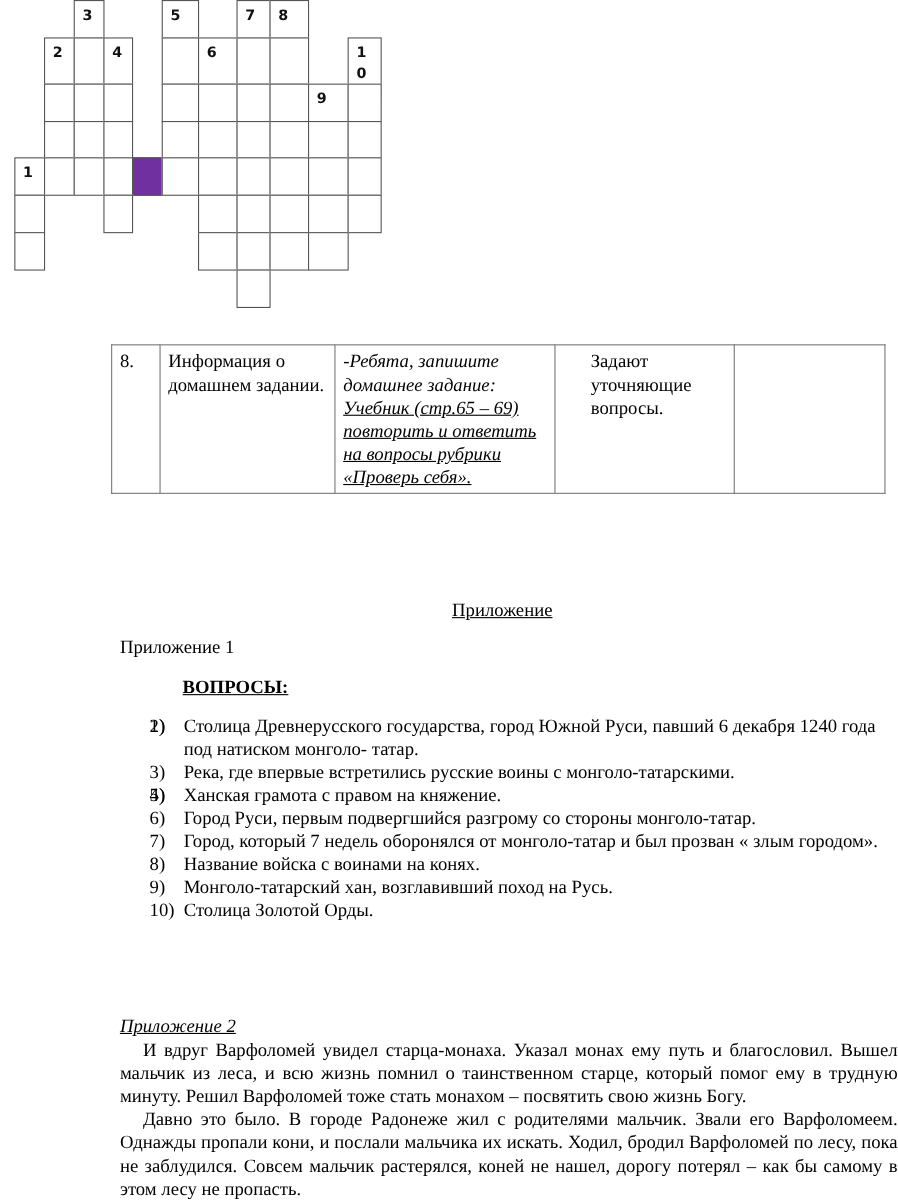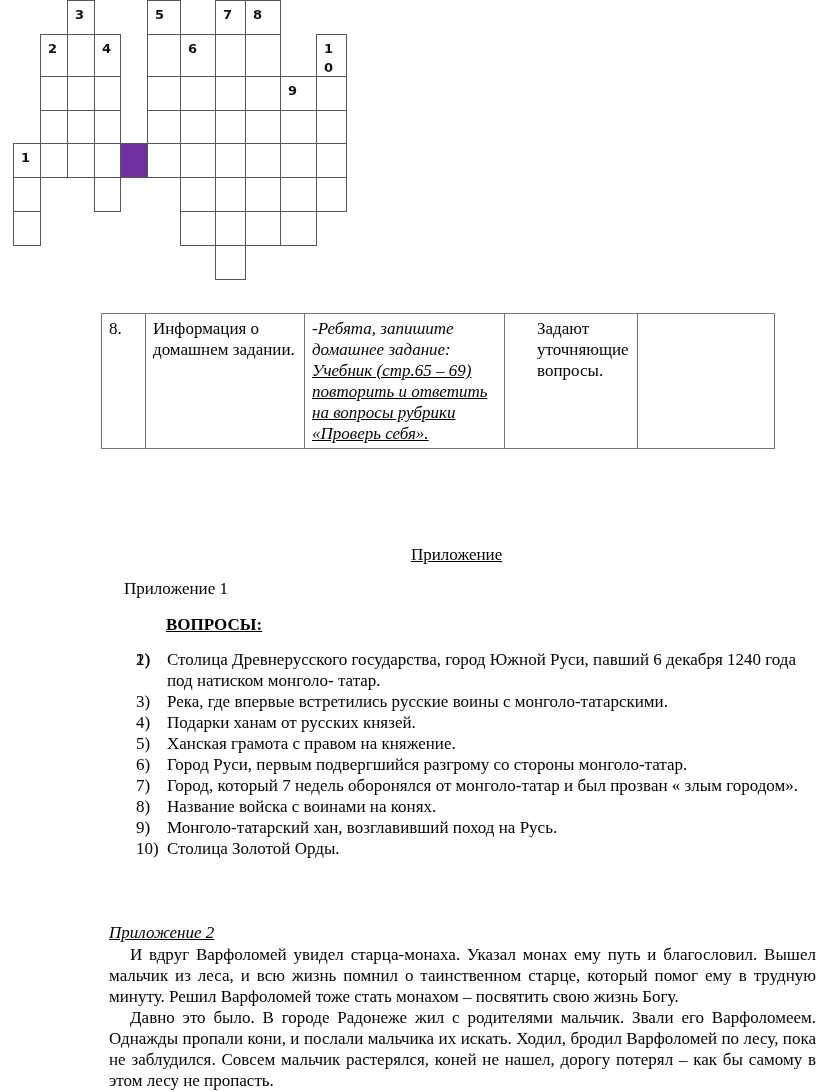--- a/index.html
+++ b/index.html
@@ -27,29 +27,29 @@
     border-collapse: collapse;
     font-size: 17px; line-height: 21px;
   }
   #lesson-table td {
     border: 1px solid #777; vertical-align: top;
     padding: 4px 6px 4px 7px; height: 116px; box-sizing: border-box;
   }
   #lesson-table td.c1 { width: 44px; }
   #lesson-table td.c2 { width: 159px; }
   #lesson-table td.c3 { width: 200px; font-style: italic; }
-  #lesson-table td.c4 { width: 133px; padding-left: 32px; }
+  #lesson-table td.c4 { width: 163px; padding-left: 32px; }
   #lesson-table td.c5 { width: 137px; }
   .u { text-decoration: underline; }
 
   #appendix-title {
     position: absolute; left: 411px; top: 545px;
     font-size: 17px; font-weight: normal; text-decoration: underline;
   }
-  #appendix-1 { position: absolute; left: 124px; top: 579px; font-size: 17px; }
+  #appendix-1 { position: absolute; left: 109px; top: 579px; font-size: 17px; }
   #questions-title {
     position: absolute; left: 166px; top: 615px;
     font-size: 17px; font-weight: bold; text-decoration: underline;
   }
   #questions-list {
     position: absolute; left: 136px; top: 649px; width: 670px;
     margin: 0; padding: 0; list-style: none;
     font-size: 17px; line-height: 21px;
   }
   #questions-list li { position: relative; padding-left: 31px; }
@@ -161,21 +161,21 @@
   </table>
 
 <div id="appendix-title">Приложение</div>
 <div id="appendix-1">Приложение 1</div>
 <div id="questions-title">ВОПРОСЫ:</div>
 
 <ol id="questions-list">
     <li><span class="qn">1)</span></li>
     <li><span class="qn">2)</span><span>Столица Древнерусского государства, город Южной Руси, павший 6 декабря 1240 года под натиском монголо- татар.</span></li>
     <li><span class="qn">3)</span><span>Река, где впервые встретились русские воины с монголо-татарскими.</span></li>
-    <li><span class="qn">4)</span><span>Подарки ханам от русских князей.</span></li>
+    <li><span class="qn">4)</span></li>
     <li><span class="qn">5)</span><span>Ханская грамота с правом на княжение.</span></li>
     <li><span class="qn">6)</span><span>Город  Руси, первым подвергшийся разгрому со стороны монголо-татар.</span></li>
     <li><span class="qn">7)</span><span>Город, который 7 недель оборонялся от монголо-татар и был прозван « злым городом».</span></li>
     <li><span class="qn">8)</span><span>Название войска с воинами на конях.</span></li>
     <li><span class="qn">9)</span><span>Монголо-татарский хан, возглавивший поход на Русь.</span></li>
     <li><span class="qn">10)</span><span>Столица Золотой Орды.</span></li>
   </ol>
 
 <div id="appendix-2">Приложение 2</div>
 <div id="story">

